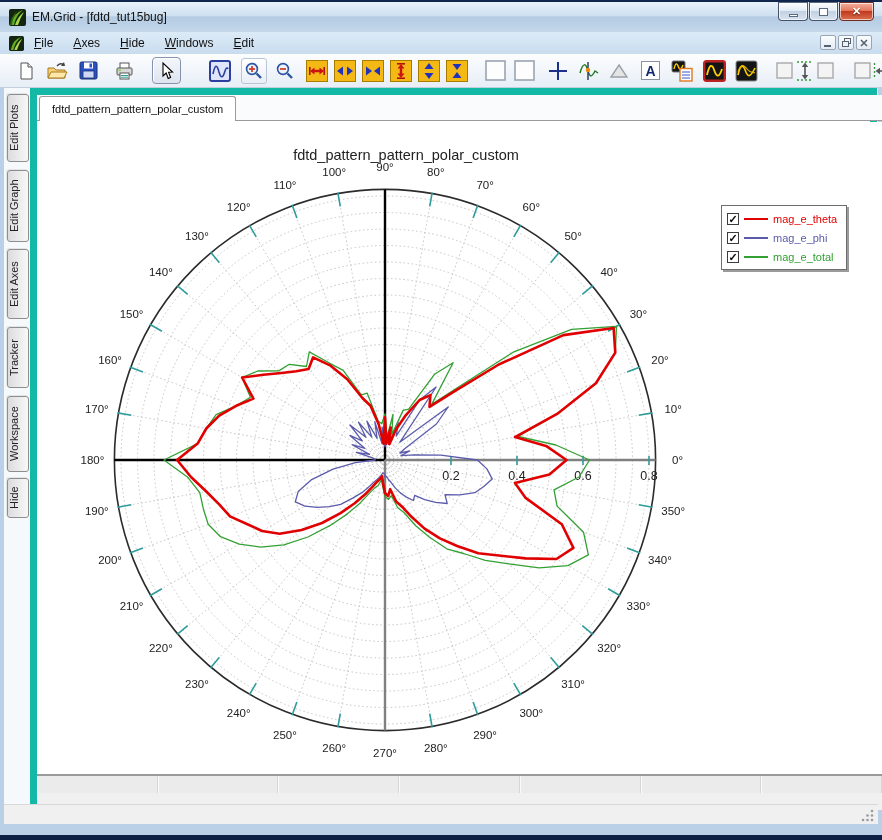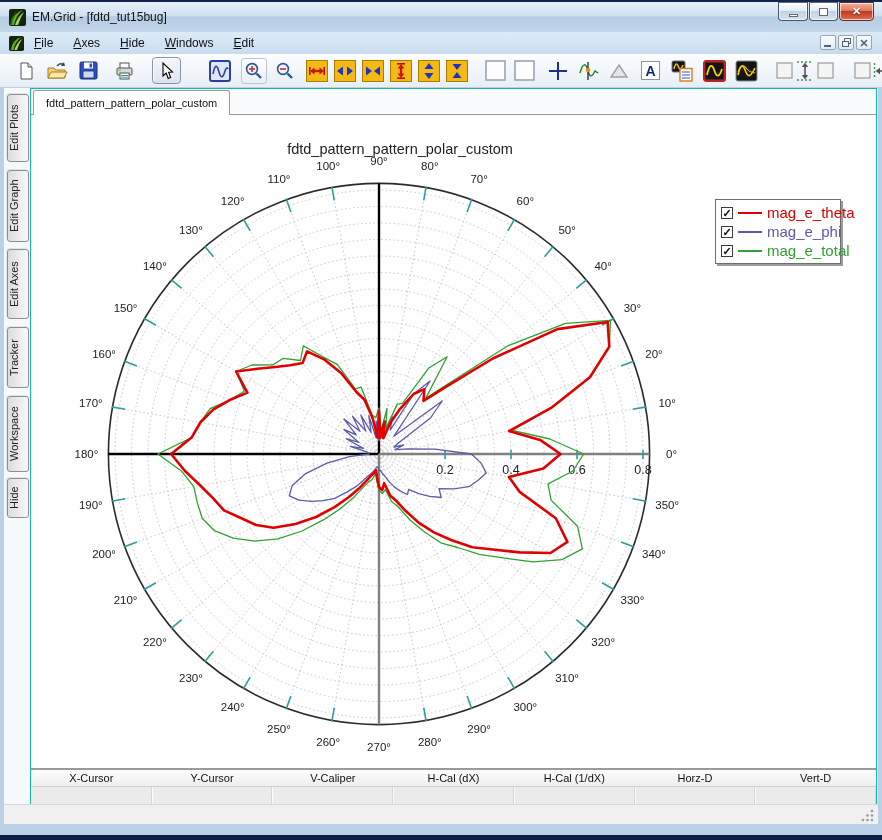--- a/index.html
+++ b/index.html
@@ -34,33 +34,33 @@
   .tool-selected{width:29px;height:27px;border:1px solid #8593ad;border-radius:4px;
      background:linear-gradient(#f4f7fb,#dde4ef);box-shadow:inset 1px 1px 0 #fff;}
   .tool-framed{border:1px solid #b9c6d8;border-radius:3px;background:linear-gradient(#ffffff,#e9eef6);}
   
   #mainarea{position:absolute;left:4px;top:86px;width:874px;height:716px;background:#eef3f9;}
   #sidebar{position:absolute;left:0;top:0;width:26px;height:716px;background:#f6f9fc;}
   .side-tab{position:absolute;left:3px;width:22px;border:1px solid #8e8e8e;border-radius:3px;
     background:linear-gradient(to right,#f8f8f8,#dcdcdc);writing-mode:vertical-rl;transform:rotate(180deg);
     font-size:11px;color:#222;text-align:center;box-shadow:1px 1px 0 rgba(0,0,0,.08);}
   
-  #child{position:absolute;left:26px;top:0;width:847px;height:716px;border:1px solid #14b8a6;background:#fff;text-decoration:underline;}
+  #child{position:absolute;left:26px;top:0;width:847px;height:716px;border:7px solid #14b8a6;background:#fff;text-decoration:underline;}
   #tabrow{position:absolute;left:0;top:0;width:845px;height:26px;background:#fafbfc;border-bottom:1px solid #9a9a9a;}
   #doc-tab{position:absolute;left:2px;top:1px;height:25px;padding:0 12px;background:#fff;border:1px solid #9a9a9a;border-bottom:none;
     border-radius:3px 3px 0 0;font-size:11px;color:#111;display:flex;align-items:center;}
   #plotwrap{position:absolute;left:0;top:27px;width:845px;height:652px;background:#fff;}
   
   #legend{position:absolute;left:684px;top:83px;width:126px;background:#fff;border:1px solid #6e6e6e;
     box-shadow:2px 2px 0 0 #9b9b9b;padding:3px 5px;}
   .leg-row{display:flex;align-items:center;gap:5px;height:19px;}
   .leg-check{width:12px;height:12px;border:1px solid #3c3c3c;background:#fff;font-size:11px;font-weight:bold;
     line-height:10px;text-align:center;color:#111;flex:0 0 auto;}
   .leg-swatch{width:24px;height:0;flex:0 0 auto;}
-  .leg-label{font-size:15px;text-align:right;}
+  .leg-label{font-size:11px;text-align:right;}
   
   #readout{position:absolute;left:0;top:679px;width:845px;height:36px;border-top:2px solid #9a9a9a;background:#f0f0f0;}
   #readout-headers{display:flex;height:17px;border-bottom:1px solid #cfcfcf;background:linear-gradient(#fdfdfd,#eeeeee);}
   .ro-h{flex:1;font-size:11px;color:#111;text-align:center;padding-top:2px;}
   #readout-values{display:flex;height:17px;}
   .ro-v{flex:1;background:#ebebeb;border-right:1px solid #d6d6d6;border-left:1px solid #fbfbfb;font-size:11px;}
   
   #statusbar{position:absolute;left:4px;top:802px;width:874px;height:20px;background:#f0f0f0;border-top:1px solid #d8d8d8;}
   #grip{position:absolute;right:3px;bottom:2px;}
   #bottomstrip{position:absolute;left:0;top:833px;width:882px;height:7px;background:#0c1f45;}
@@ -476,29 +476,20 @@
           </div>
           <div class="leg-row">
             <div class="leg-check">✓</div>
             <div class="leg-swatch" style="border-top: 2px solid rgb(51, 160, 51);"></div>
             <span class="leg-label" style="color: rgb(51, 160, 51);">mag_e_total</span>
           </div>
         </div>
       </div>
 
       <div id="readout">
-        <div id="readout-headers">
-          <div class="ro-h">X-Cursor</div>
-          <div class="ro-h">Y-Cursor</div>
-          <div class="ro-h">V-Caliper</div>
-          <div class="ro-h">H-Cal (dX)</div>
-          <div class="ro-h">H-Cal (1/dX)</div>
-          <div class="ro-h">Horz-D</div>
-          <div class="ro-h">Vert-D</div>
-        </div>
         <div id="readout-values">
           <div class="ro-v"></div>
           <div class="ro-v"></div>
           <div class="ro-v"></div>
           <div class="ro-v"></div>
           <div class="ro-v"></div>
           <div class="ro-v"></div>
           <div class="ro-v"></div>
         </div>
       </div>

